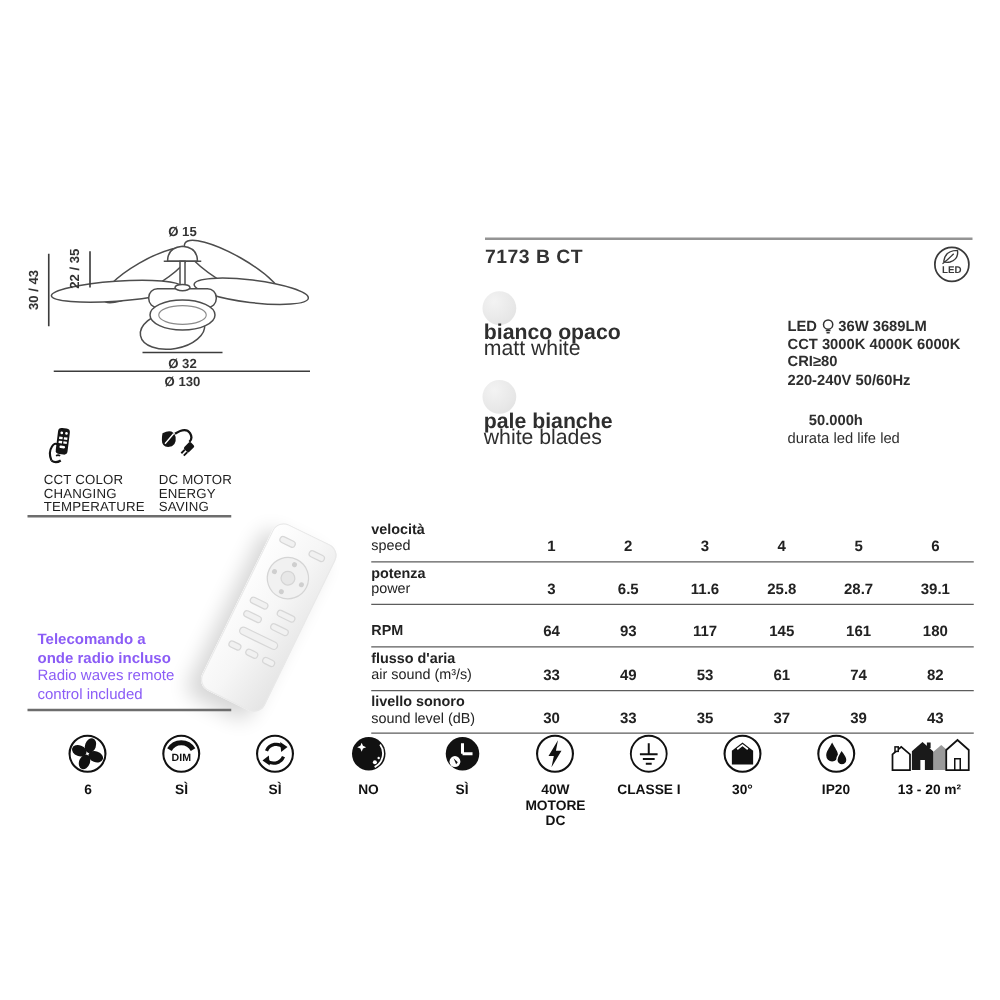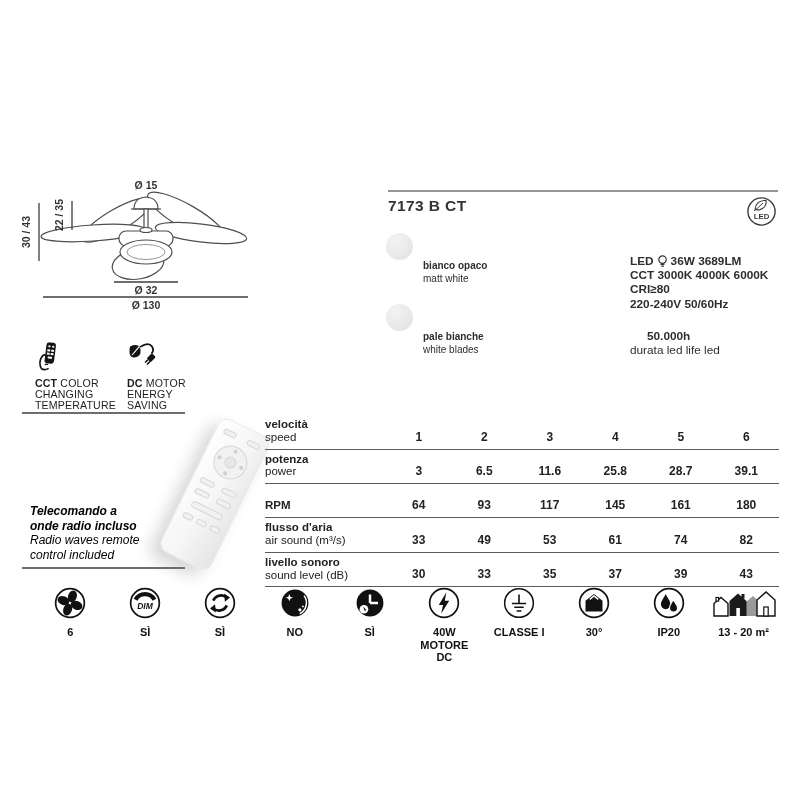--- a/index.html
+++ b/index.html
@@ -16,70 +16,70 @@
   #rule-top   { left:388px; top:190px; width:390px; height:2px; background:#949494; }
   #product-code { left:388px; top:197px; font-size:15.5px; font-weight:600;
                   letter-spacing:.4px; color:#333; }
   #led-badge { left:746px; top:196px; }
 
   .swatch { position:absolute; width:27px; height:27px; border-radius:50%;
             background:radial-gradient(circle at 35% 30%, #f3f3f3, #e7e7e7 65%, #dfdfdf); }
   #swatch-1 { left:386px; top:233px; }
   #swatch-2 { left:386px; top:304px; }
 
-  .finish { position:absolute; font-size:10px; line-height:13px; color:#2e2e2e;margin-left:36px; }
+  .finish { position:absolute; font-size:17px; line-height:13px; color:#2e2e2e; }
   .finish .it { font-weight:700; }
   #finish-1 { left:387px; top:259px; }
   #finish-2 { left:387px; top:330px; }
 
   #led-specs { left:630px; top:254px; font-size:11.8px; line-height:14.2px;
                font-weight:600; color:#2e2e2e; }
   #led-specs .row1 { display:flex; align-items:center; gap:3px; }
   #lifetime  { left:630px; top:330px; font-size:11.8px; line-height:13.5px; }
   #lifetime .hours { font-weight:700;margin-left:17px; }
 
   
   .feature { position:absolute; }
   .feature .f-text { font-size:10.6px; line-height:10.9px; letter-spacing:.15px;
                      color:#1d1d1d; margin-top:2px; }
-  .feature .f-text b { font-weight:700; }
+  .feature .f-text b { font-weight:400; }
   #feature-cct { left:35px; top:341px; width:96px; }
   #feature-dc  { left:127px; top:341px; width:70px; }
 
   #rule-feat   { left:22px; top:412px; width:163px; height:2px; background:#6d6d6d; }
   #rule-remote { left:22px; top:567px; width:163px; height:2px; background:#6d6d6d; }
 
   
   #remote-photo { left:150px; top:416px; width:130px; height:158px; }
   #remote-body { position:absolute; left:37px; top:4px; width:56px; height:148px;
                  border-radius:10px;
                  background:linear-gradient(100deg,#ffffff 0%,#f6f6f6 50%,#e4e4e4 100%);
                  box-shadow:-7px 10px 16px rgba(0,0,0,.16), inset 0 0 0 1px #e9e9e9;
                  transform:rotate(26deg); }
   .rc-pill { position:absolute; background:#f1f1f1; border:1px solid #d7d7d7; border-radius:4px; }
   .rc-circ { position:absolute; border-radius:50%; background:#f1f1f1; border:1px solid #d5d5d5; }
   .rc-dot  { position:absolute; width:4px; height:4px; border-radius:50%; background:#cfcfcf; }
 
-  #remote-note { left:30px; top:504px; font-size:12px; line-height:14.5px; color:#000000;font-style:italic; }
+  #remote-note { left:30px; top:504px; font-size:12px; line-height:14.5px; color:#8b5cf6; }
   #remote-note .b { font-weight:700; }
 
   
   #spec-table { left:265px; top:415px; width:514px; }
   .t-row { display:flex; align-items:flex-end; border-bottom:1.5px solid #5c5c5c;
-           padding:3px 0 5px; }
+           padding:3px 0 5px;margin-left:32px; }
   .t-row.r-rpm { padding-top:14px; }
   .t-label { width:121px; font-size:11.5px; line-height:12.8px; color:#222; }
   .t-label .it { font-weight:700; }
   .t-val { width:65.5px; text-align:center; font-size:12px; font-weight:600; color:#222; }
   .r-head .t-val { font-weight:700; }
 
   
   #badges { left:33px; top:586px; width:748px; display:flex; }
   .badge { flex:1; display:flex; flex-direction:column; align-items:center; }
-  .badge .b-icon { height:34px; display:flex; align-items:center; justify-content:flex-end;font-style:italic; }
+  .badge .b-icon { height:34px; display:flex; align-items:center; justify-content:flex-end; }
   .badge .b-label { margin-top:6px; font-size:11px; font-weight:700; color:#111;
                     text-align:center; white-space:nowrap; line-height:12.5px; }
   .badge.wrap .b-label { white-space:normal; width:58px; }
 
   svg text { font-family:"Liberation Sans", sans-serif; }
 </style>
 </head>
 <body>
 
 <svg id="fan-drawing" class="abs" width="260" height="145" viewBox="0 0 260 145">

